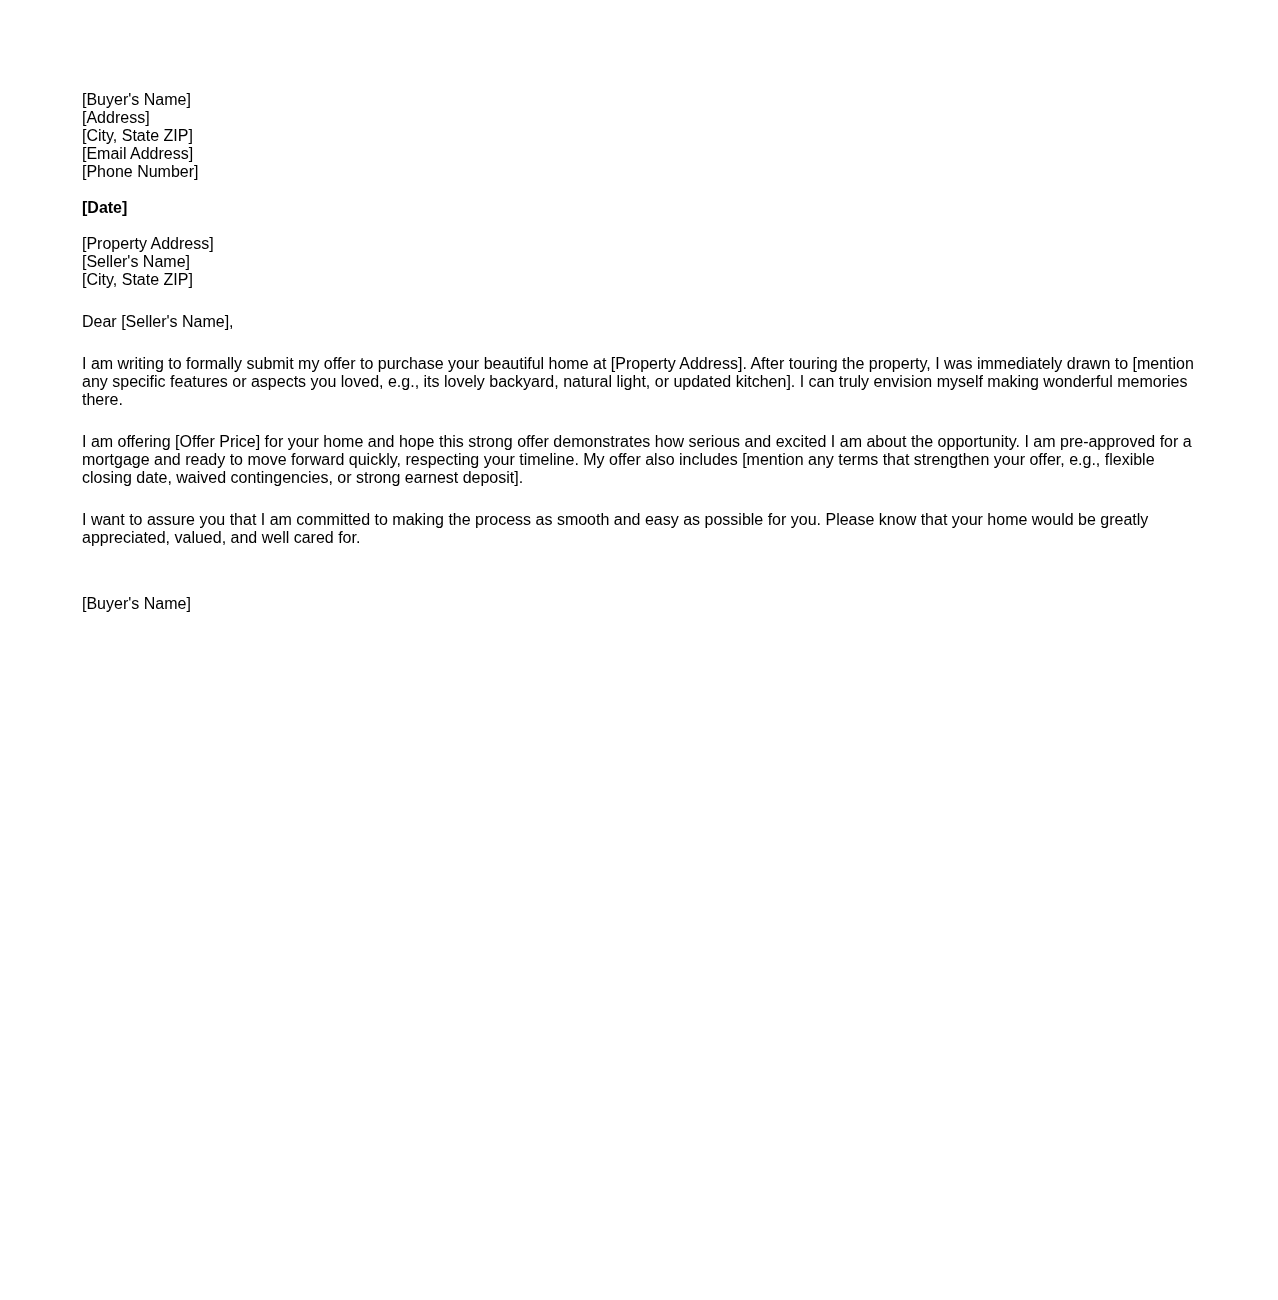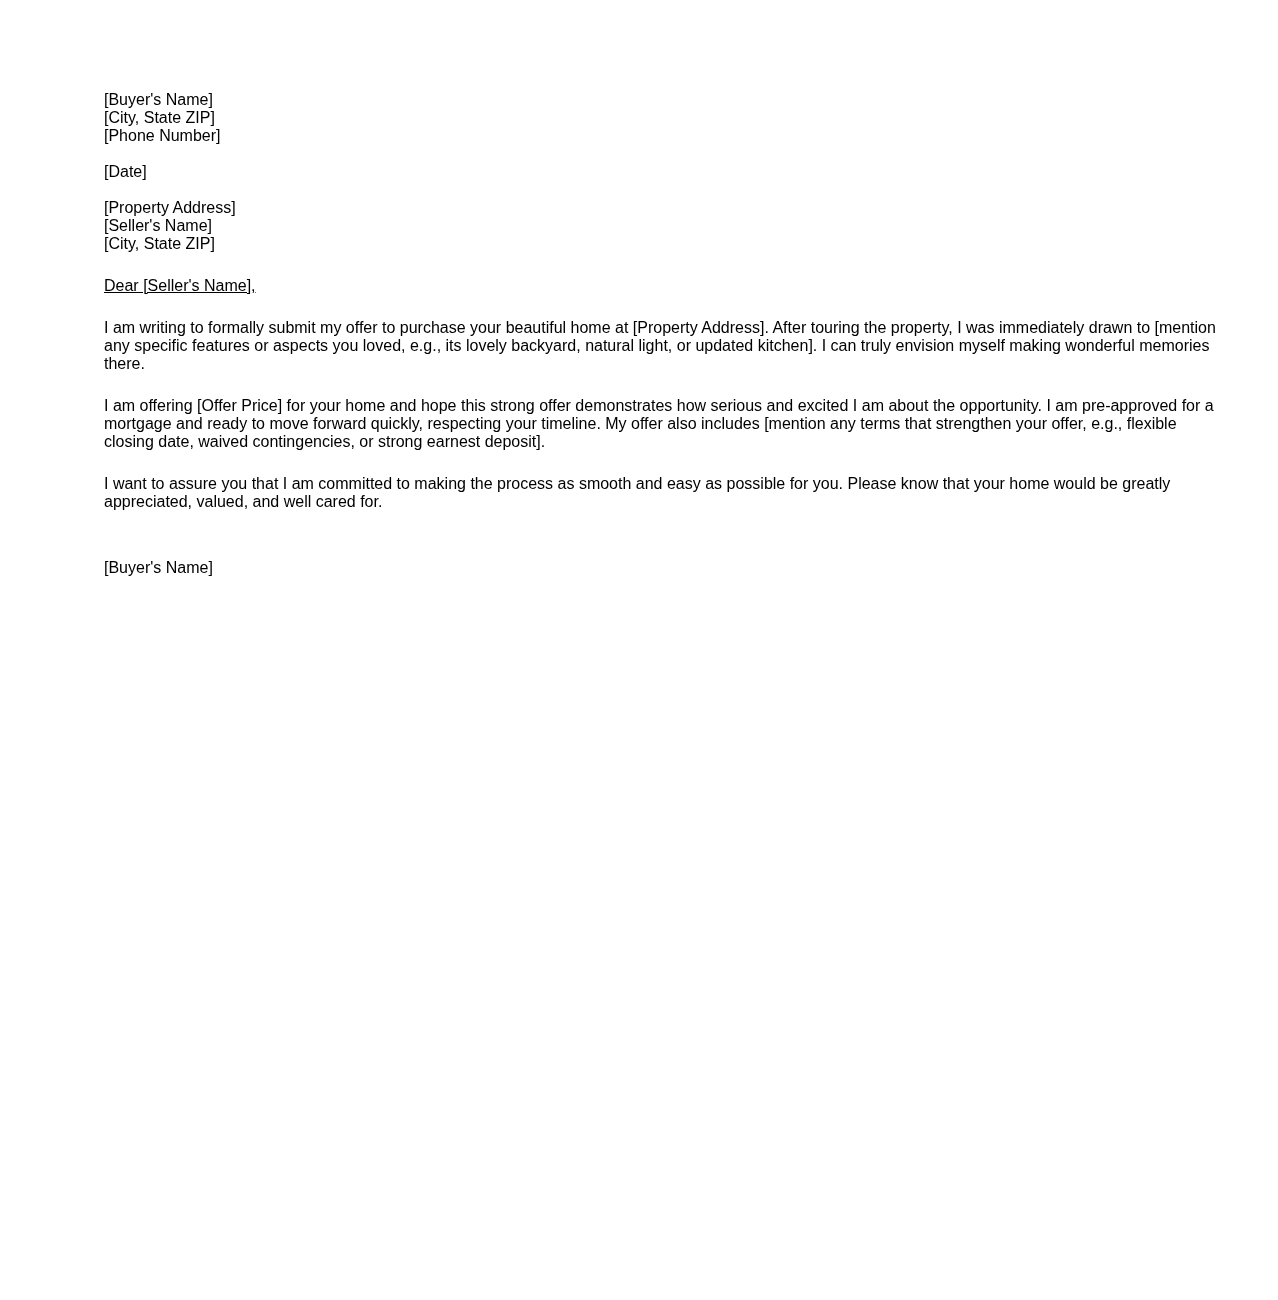--- a/index.html
+++ b/index.html
@@ -14,45 +14,46 @@
       font-family: "Liberation Sans", sans-serif;
       font-size: 16px;
       line-height: 18px;
       color: #000000;
     }
     .letter {
       position: absolute;
       left: 82px;
       top: 91px;
       width: 1120px;
-      margin-left: 22px;
     }
     .block-line {
       display: block;
       white-space: nowrap;
     }
     .sender { margin: 0; }
-    .date { margin-top: 18px; }
+    .date { margin-top: 18px; font-weight: bold; }
     .recipient { margin-top: 18px; }
-    .salutation { margin-top: 32px; text-decoration: underline; }
+    .salutation { margin-top: 32px; }
     .para {
       margin: 0;
       margin-top: 24px;
     }
     .closing { margin-top: 52px; }
     .signature { margin-top: 48px; }
   </style>
 </head>
 <body>
 
 <div class="letter">
 
   <div class="sender">
     <span class="block-line">[Buyer's Name]</span>
+    <span class="block-line">[Address]</span>
     <span class="block-line">[City, State ZIP]</span>
+    <span class="block-line">[Email Address]</span>
     <span class="block-line">[Phone Number]</span>
   </div>
 
   <div class="date">
     <span class="block-line">[Date]</span>
   </div>
 
   <div class="recipient">
     <span class="block-line">[Property Address]</span>
     <span class="block-line">[Seller's Name]</span>

